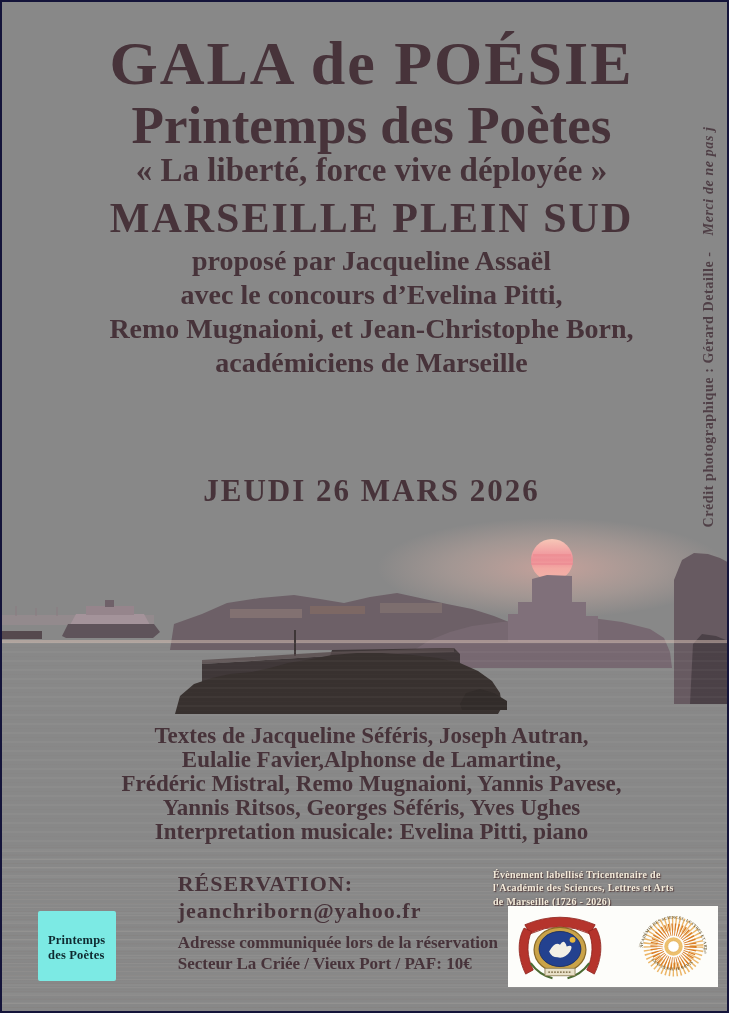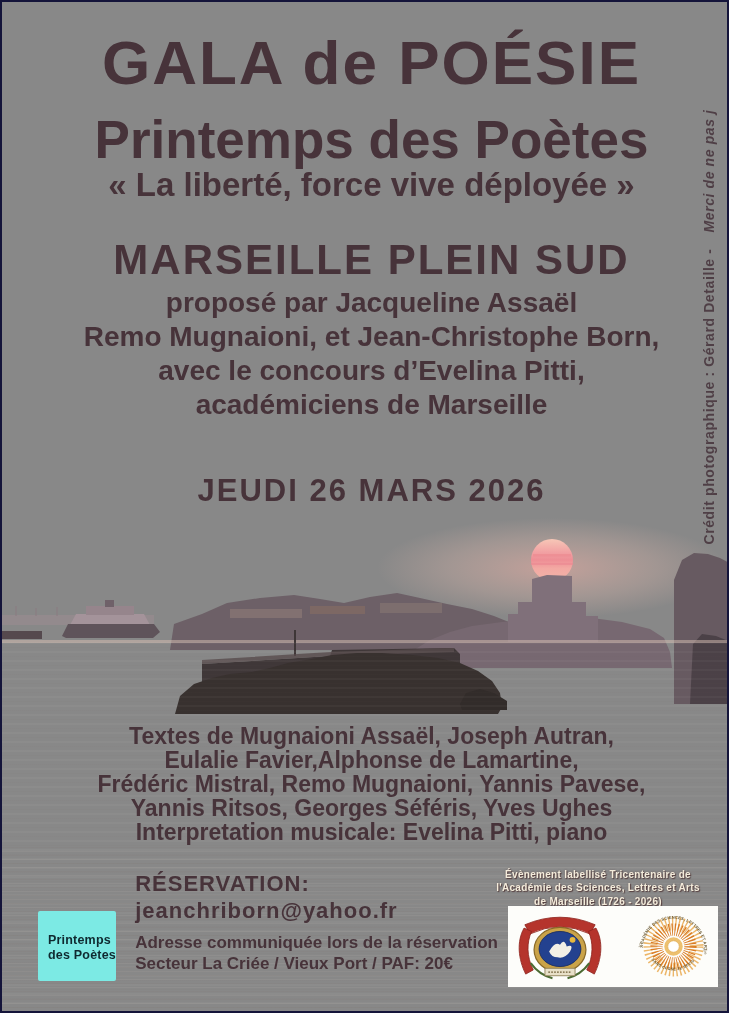--- a/index.html
+++ b/index.html
@@ -1,21 +1,21 @@
 <!DOCTYPE html>
 <html><head>
 <meta charset="utf-8">
 <style>
   * { margin:0; padding:0; box-sizing:border-box; }
   html,body { background:#888; }
   body { width:729px; }
   .poster {
     position:relative; width:729px; height:1013px; overflow:hidden;
     border:2px solid #14143a;
-    font-family:Liberation Sans, sans-serif;
+    font-family:Liberation Serif, serif;
     color:#47333a;
     background:linear-gradient(180deg,
       #c2b1b6 0%, #c4b2b6 18%, #c6b3b5 34%, #cab6b4 44%,
       #cfbab4 52%, #d4beb2 58%, #d8c2b4 62.5%,
       #d9c4b7 63.5%, #d2beb1 72%, #cab6a9 80%,
       #c0ad a0 88%, #bcaa9e 88%, #b4a398 100%);
   }
   svg.scene { position:absolute; inset:0; width:729px; height:1013px; z-index:1; }
   .sea-streaks {
     position:absolute; left:0; right:0; top:640px; height:373px; z-index:1; opacity:.6;
@@ -25,35 +25,35 @@
   }
   .bottom-grain {
     position:absolute; left:0; right:0; top:845px; height:168px; z-index:1;
     background:repeating-linear-gradient(180deg,
       rgba(122,100,88,.07) 0 1px, rgba(0,0,0,0) 1px 4px,
       rgba(255,240,228,.06) 4px 5px, rgba(0,0,0,0) 5px 8px);
   }
   .txt { position:absolute; z-index:2; font-weight:700; }
   .top-text { left:14px; right:0; top:30px; text-align:center; line-height:1; }
   .title    { font-size:62px; letter-spacing:2px; }
-  .subtitle { font-size:53px; margin-top:19px; }
+  .subtitle { font-size:53px; margin-top:5px; }
   .quote    { font-size:33px; margin-top:2px; }
-  .event-title { font-size:42px; letter-spacing:2px; margin-top:38px; }
+  .event-title { font-size:42px; letter-spacing:2px; margin-top:10px; }
   .intro    { font-size:28px; line-height:34px; margin-top:5px; }
   .schedule { left:14px; right:0; top:470px; text-align:center;
               font-size:31px; letter-spacing:2px; line-height:37px; }
   .program  { left:14px; right:0; top:722px; text-align:center;
               font-size:23px; line-height:24px; }
   .reservation { right:229px; top:869px; text-align:left; white-space:nowrap; }
   .res-label { font-size:22px; letter-spacing:1px; line-height:26px; }
   .res-phone { font-size:22px; letter-spacing:2px; line-height:26px; }
   .res-email { font-size:22px; letter-spacing:1px; line-height:28px; }
   .res-note  { font-size:17px; line-height:20px;margin-top:8px; }
   .res-venue { font-size:17px; line-height:21px; }
-  .badge { left:491px; right:24px; top:866px; text-align:center;
+  .badge { left:491px; right:24px; top:866px; text-align:left;
            font-size:10px; line-height:13.4px; color:#f4ecdb; letter-spacing:.3px;
            text-shadow:1px 1px 1px rgba(74,48,48,.85), 0 0 2px rgba(74,48,48,.4); }
   .logo-box { position:absolute; z-index:2; left:506px; top:904px; width:210px; height:81px;
               background:#fdfdfa; display:flex; align-items:center; justify-content:space-between;
               padding:2px 6px; }
   .pdp-logo { position:absolute; z-index:2; left:36px; top:909px; width:78px; height:70px;
               background:#7ceae4; border-radius:2px; padding:22px 0 16px 10px;
               font-weight:700; font-size:12.5px; line-height:15px; color:#0f2a30;
               letter-spacing:.2px; }
   .credit { position:absolute; z-index:2; left:479px; top:317px; width:455px;
@@ -136,43 +136,43 @@
   <div class="sea-streaks"></div>
   <div class="bottom-grain"></div>
 
   <div class="txt top-text">
     <div class="title">GALA de POÉSIE</div>
     <div class="subtitle">Printemps des Poètes</div>
     <div class="quote">« La liberté, force vive déployée »</div>
     <div class="event-title">MARSEILLE PLEIN SUD</div>
     <div class="intro">
       <div>proposé par Jacqueline Assaël</div>
+      <div>avec le concours d’Evelina Pitti,</div>
       <div>Remo Mugnaioni, et Jean-Christophe Born,</div>
-      <div>avec le concours d’Evelina Pitti,</div>
       <div>académiciens de Marseille</div>
     </div>
   </div>
 
   <div class="txt schedule">
     <div>JEUDI 26 MARS 2026</div>
   </div>
 
   <div class="txt program">
-    <div>Textes de Mugnaioni Assaël, Joseph Autran,</div>
+    <div>Textes de Jacqueline Séféris, Joseph Autran,</div>
     <div>Eulalie Favier,Alphonse de Lamartine,</div>
     <div>Frédéric Mistral, Remo Mugnaioni, Yannis Pavese,</div>
     <div>Yannis Ritsos, Georges Séféris, Yves Ughes</div>
     <div>Interpretation musicale: Evelina Pitti, piano</div>
   </div>
 
   <div class="txt reservation">
     <div class="res-label">RÉSERVATION:</div>
     <div class="res-email">jeanchriborn@yahoo.fr</div>
     <div class="res-note">Adresse communiquée lors de la réservation</div>
-    <div class="res-venue">Secteur La Criée / Vieux Port / PAF: 20€</div>
+    <div class="res-venue">Secteur La Criée / Vieux Port / PAF: 10€</div>
   </div>
 
   <div class="txt badge">
     <div>Évènement labellisé Tricentenaire de</div>
     <div>l'Académie des Sciences, Lettres et Arts</div>
     <div>de Marseille (1726 - 2026)</div>
   </div>
 
   <div class="logo-box">
     <svg width="92" height="77" viewBox="0 0 110 92">

